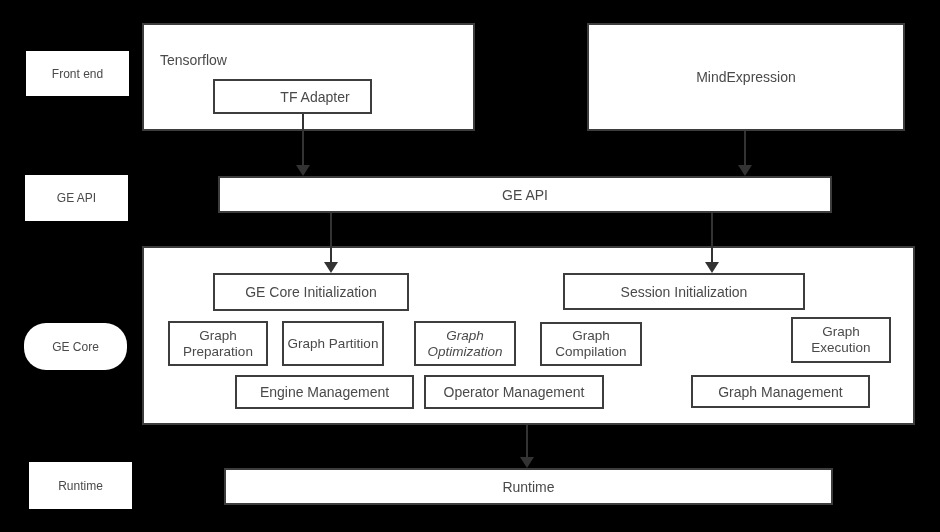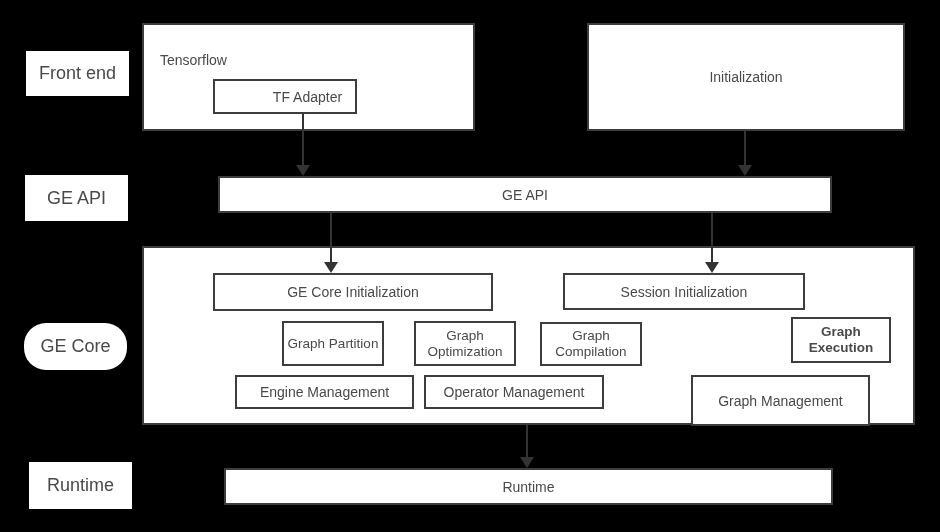--- a/index.html
+++ b/index.html
@@ -20,21 +20,21 @@
     color: var(--text);
     overflow: hidden;
   }
   
   .side-label {
     position: absolute;
     background: var(--box-bg);
     display: flex;
     align-items: center;
     justify-content: center;
-    font-size: 18px;
+    font-size: 12px;
     color: var(--text);
   }
   .lbl-frontend { left: 26px; top: 51px;  width: 103px; height: 45px; }
   .lbl-geapi    { left: 25px; top: 175px; width: 103px; height: 46px; }
   .lbl-gecore   { left: 24px; top: 323px; width: 103px; height: 47px; border-radius: 22px; }
   .lbl-runtime  { left: 29px; top: 462px; width: 103px; height: 47px; }
 
   
   .box {
     position: absolute;
@@ -49,42 +49,42 @@
     justify-content: center;
     text-align: center;
   }
 
   
   .box-tensorflow { left: 142px; top: 23px; width: 333px; height: 108px; }
   .box-tensorflow .title {
     position: absolute; top: 27px; left: 16px; width: 100%;
     text-align: left;
   }
-  .box-tfadapter { left: 69px; top: 54px; width: 144px; height: 35px; padding-left: 45px; }
+  .box-tfadapter { left: 69px; top: 54px; width: 159px; height: 35px; padding-left: 45px; }
   .box-mindexpression { left: 587px; top: 23px; width: 318px; height: 108px; }
 
   
   .bar-geapi { left: 218px; top: 176px; width: 614px; height: 37px; }
 
   
   .box-gecore { left: 142px; top: 246px; width: 773px; height: 179px; }
 
   
-  .box-gecore-init   { left: 69px;  top: 25px;  width: 280px; height: 38px; }
+  .box-gecore-init   { left: 69px;  top: 25px;  width: 196px; height: 38px; }
   .box-session-init  { left: 419px; top: 25px;  width: 242px; height: 37px; }
   .small { font-size: 13.5px; line-height: 1.18; }
   .box-g-preparation { left: 24px;  top: 73px; width: 100px; height: 45px; }
   .box-g-partition   { left: 138px; top: 73px; width: 102px; height: 45px; }
-  .box-g-optimization{ left: 270px; top: 73px; width: 102px; height: 45px; }
+  .box-g-optimization{ left: 270px; top: 73px; width: 102px; height: 45px; font-style: italic; }
   .box-g-compilation { left: 396px; top: 74px; width: 102px; height: 44px; }
   .box-g-loading     { left: 520px; top: 70px; width: 103px; height: 46px; }
-  .box-g-execution   { left: 647px; top: 69px; width: 100px; height: 46px; font-weight: bold; }
+  .box-g-execution   { left: 647px; top: 69px; width: 100px; height: 46px; }
   .box-m-engine      { left: 50px;  top: 127px; width: 179px; height: 34px; margin-left: 41px; }
   .box-m-operator    { left: 280px; top: 127px; width: 180px; height: 34px; }
-  .box-m-graph       { left: 547px; top: 127px; width: 179px; height: 51px; }
+  .box-m-graph       { left: 547px; top: 127px; width: 179px; height: 33px; }
 
   
   .bar-runtime { left: 224px; top: 468px; width: 609px; height: 37px; }
 
   
   .arrow { position: absolute; width: 14px; }
   .arrow .shaft {
     position: absolute; left: 50%; transform: translateX(-50%);
     width: 2px; top: 0; bottom: 9px; background: var(--arrow);
   }
@@ -111,35 +111,38 @@
   <div class="side-label lbl-gecore">GE Core</div>
   <div class="side-label lbl-runtime">Runtime</div>
 
   <div class="box box-tensorflow">
     <div class="title">Tensorflow</div>
     <div class="box box-tfadapter center">
       <span>TF Adapter</span>
     </div>
   </div>
   <div class="box box-mindexpression center">
-    <span>Initialization</span>
+    <span>MindExpression</span>
   </div>
 
   <div class="box bar-geapi center">
     <span>GE API</span>
   </div>
 
   <div class="box box-gecore">
     <div class="box box-gecore-init center">
       <span>GE Core Initialization</span>
     </div>
     <div class="box box-session-init center">
       <span>Session Initialization</span>
     </div>
 
+    <div class="box box-g-preparation center small">
+      <span>Graph Preparation</span>
+    </div>
     <div class="box box-g-partition center small">
       <span>Graph Partition</span>
     </div>
     <div class="box box-g-optimization center small">
       <span>Graph Optimization</span>
     </div>
     <div class="box box-g-compilation center small">
       <span>Graph Compilation</span>
     </div>
     <div class="box box-g-execution center small">

